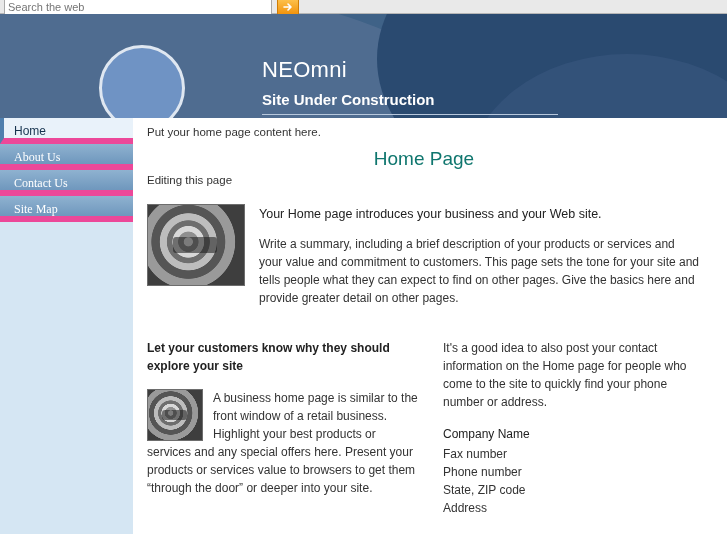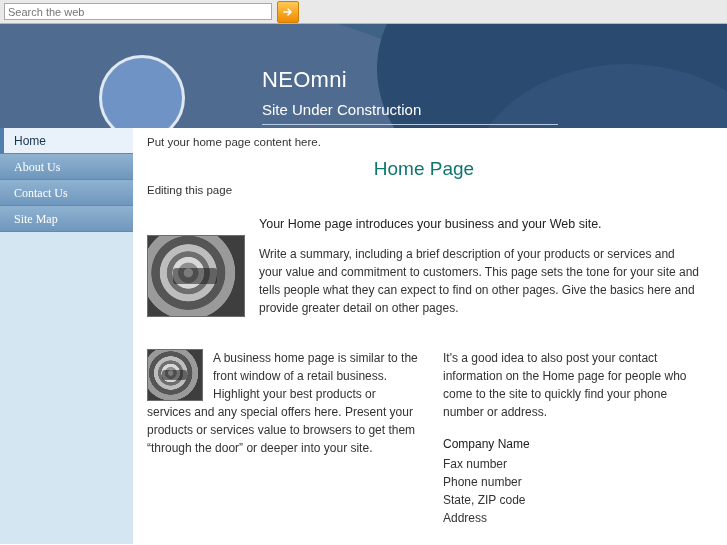--- a/index.html
+++ b/index.html
@@ -11,21 +11,21 @@
     height: 545px;
     overflow: hidden;
     background: #ffffff;
     font-family: "Liberation Sans", sans-serif;
     font-size: 12px;
     color: #333333;
   }
 
   
   .searchbar {
-    height: 24px;
+    height: 14px;
     background: #e9e9e9;
     border-bottom: 1px solid #b6b6b6;
     display: flex;
     align-items: center;
     padding: 0 4px;
     box-sizing: border-box;
   }
   .search-input {
     width: 268px;
     height: 17px;
@@ -123,42 +123,42 @@
   }
   .site-title {
     font-size: 22px;
     font-weight: normal;
     letter-spacing: 0.3px;
     line-height: 24px;
   }
   .site-tagline {
     margin-top: 9px;
     font-size: 15px;
-    font-weight: normal;
+    font-weight: bold;
     line-height: 17px;
   }
 
   
   .page {
     display: flex;
     height: 416px;
   }
   .sidebar {
     width: 155px;
     background: #d5e6f3;
     padding-top: 0;
     box-sizing: border-box;
   }
   .nav-item {
     height: 26px;
     line-height: 26px;
     padding-left: 14px;
     font-size: 12px;
     color: #2b4766;
-    border-bottom: 1px solid #ec4899;
+    border-bottom: 6px solid #ec4899;
     cursor: pointer;
     box-sizing: border-box;
   }
   .nav-item.current {
     background: #e9f2fa;
     color: #17344f;
     font-weight: normal;
     border-left: 4px solid #4f7fae;
     padding-left: 10px;
   }
@@ -187,21 +187,21 @@
     color: #0f766e;
     margin: 0 0 4px 0;
     text-align: center;
   }
   .editing-note {
     font-size: 11.5px;
     color: #333333;
     margin-bottom: 18px;
   }
 
-  .intro-row { display: flex; align-items: flex-end; }
+  .intro-row { display: flex; }
   .photo {
     width: 98px;
     height: 82px;
     flex: none;
     margin-right: 14px;
     background:
       radial-gradient(circle at 42% 46%, #f2f2f2 0 6%, #8f8f8f 7% 14%, #d8d8d8 15% 22%, #6e6e6e 23% 30%, #bdbdbd 31% 40%, #555 41% 52%, #9a9a9a 53% 66%, #3e3e3e 67% 100%),
       #555555;
     border: 1px solid #6d6d6d;
     box-sizing: border-box;
@@ -328,20 +328,21 @@
       <div class="photo"></div>
       <div>
         <div class="lede">Your Home page introduces your business and your Web site.</div>
         <div class="body-copy">Write a summary, including a brief description of your products or services and your value and commitment to customers. This page sets the tone for your site and tells people what they can expect to find on other pages. Give the basics here and provide greater detail on other pages.</div>
       </div>
     </div>
 
     <div class="lower">
 
       <div class="lower-left">
+        <div class="subhead">Let your customers know why they should explore your site</div>
         <div class="float-row">
           <div class="photo small"></div>
           <div class="float-text">A business home page is similar to the front window of a retail business. Highlight your best products or services and any special offers here. Present your products or services value to browsers to get them “through the door” or deeper into your site.</div>
         </div>
       </div>
 
       <div class="lower-right">
         <div class="contact-lead">It's a good idea to also post your contact information on the Home page for people who come to the site to quickly find your phone number or address.</div>
         <div class="company-name">Company Name</div>
         <div class="contact-line">Fax number</div>

